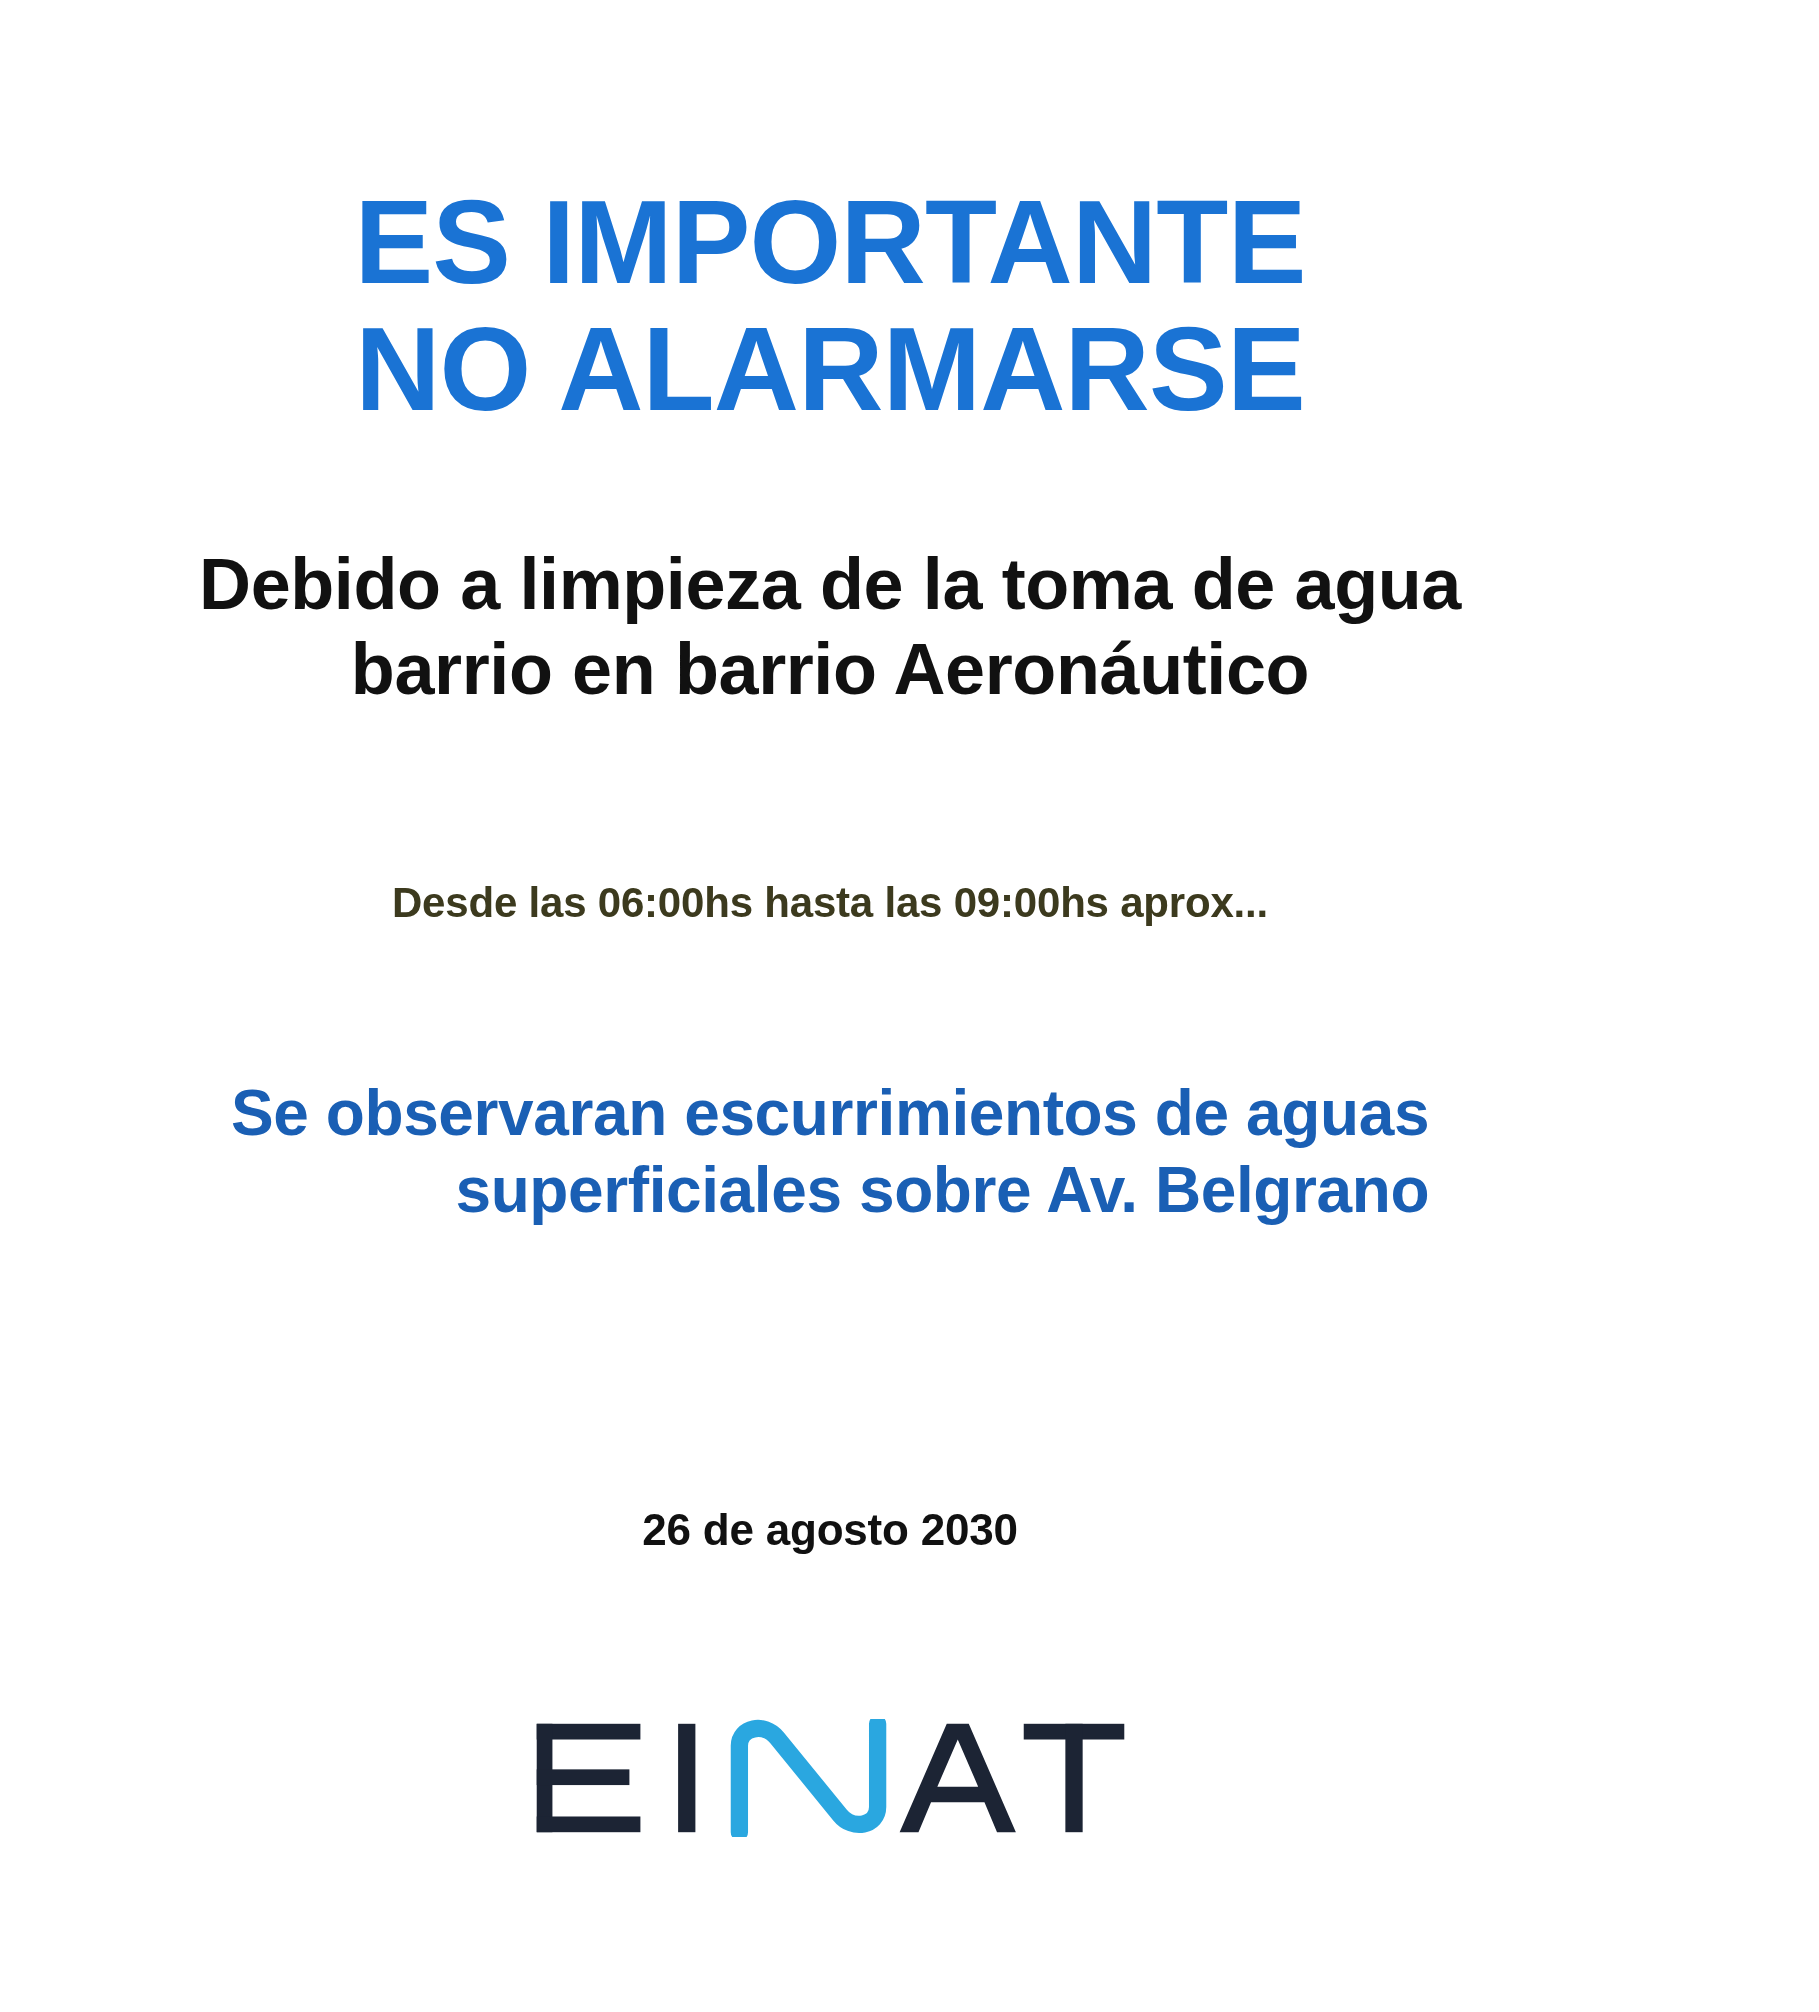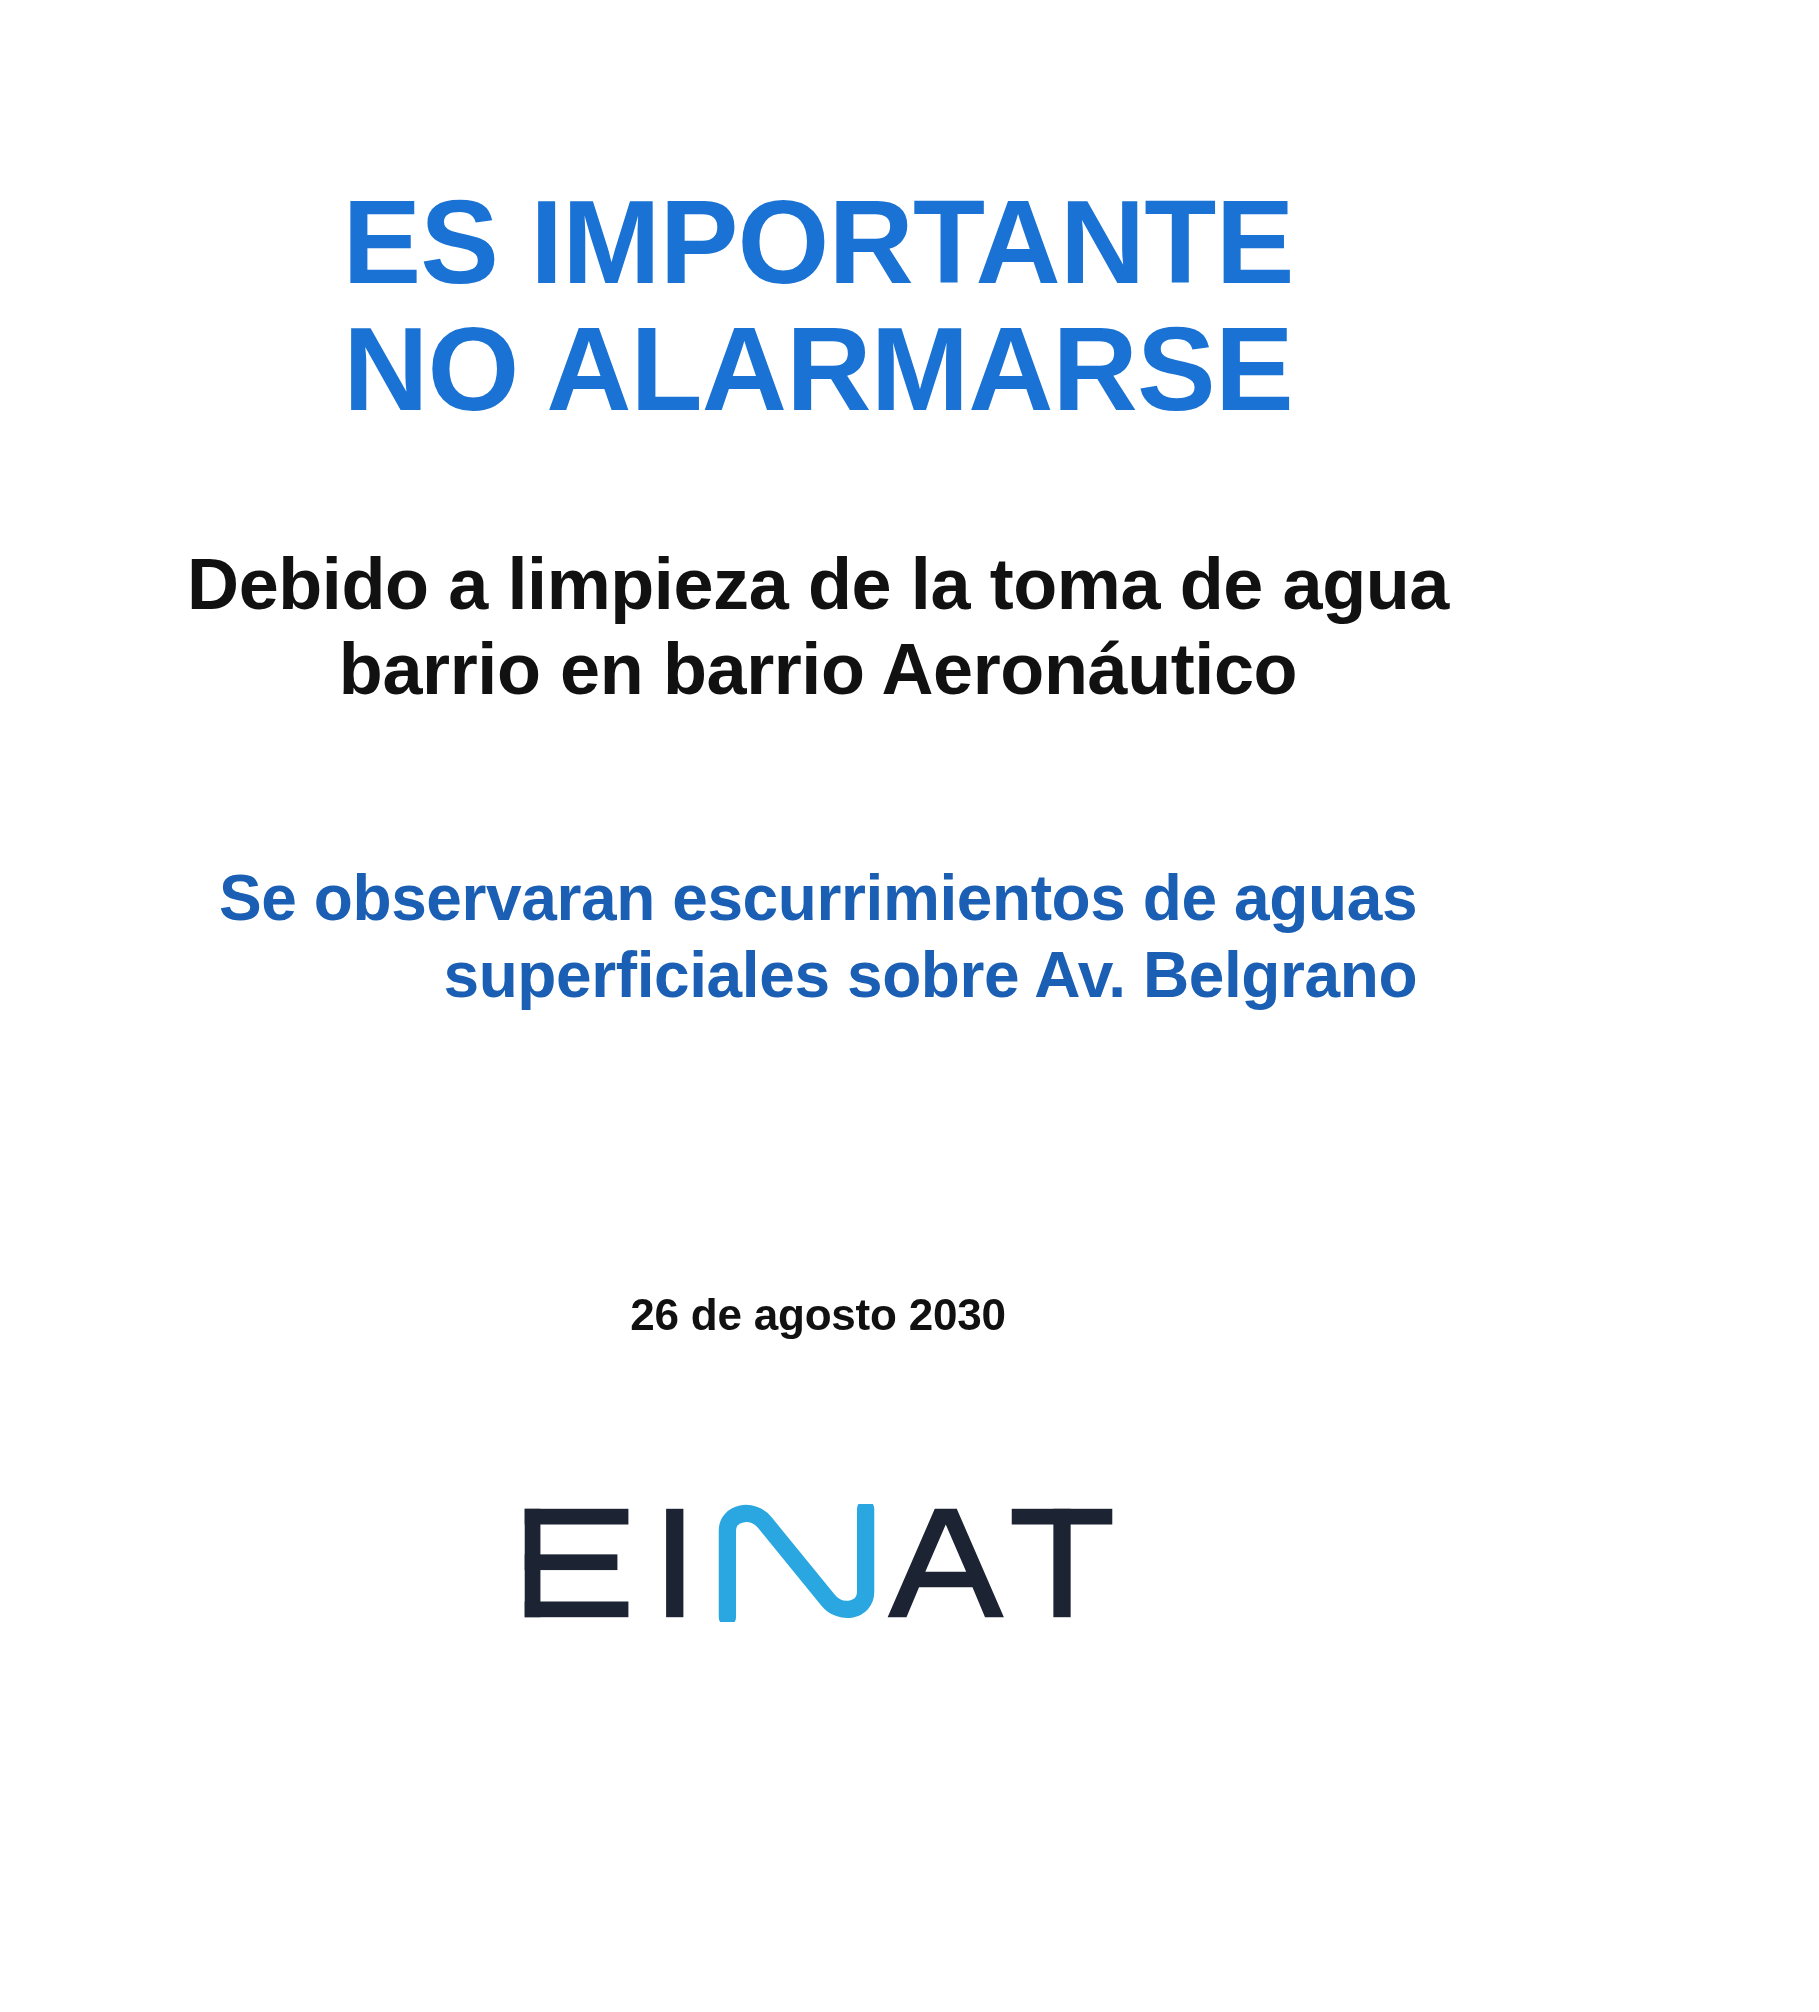--- a/index.html
+++ b/index.html
@@ -15,20 +15,21 @@
     overflow: hidden;
   }
   .poster {
     position: relative;
     width: 1636px;
     height: 2013px;
     background: #ffffff;
     display: flex;
     flex-direction: column;
     align-items: center;
+    padding-left: 12px;
   }
 
   .headline {
     margin-top: 179px;
     text-align: center;
     color: #1a73d4;
     font-size: 118px;
     font-weight: 800;
     line-height: 1.08;
     letter-spacing: -0.8px;
@@ -108,20 +109,21 @@
   <div class="headline">
     <span class="line">ES IMPORTANTE</span>
     <span class="line">NO ALARMARSE</span>
   </div>
 
   <div class="subhead">
     <span class="line">Debido a limpieza de la toma de agua</span>
     <span class="line">barrio en barrio Aeronáutico</span>
   </div>
 
+  <div class="timerange">Desde las 06:00hs hasta las 09:00hs aprox...</div>
 
   <div class="notice">
     <span class="line">Se observaran escurrimientos de aguas</span>
     <span class="line">superficiales sobre Av. Belgrano</span>
   </div>
 
   <div class="date">26 de agosto 2030</div>
 
   <div class="logo">
     <svg width="597" height="118" viewBox="0 0 760 150" xmlns="http://www.w3.org/2000/svg" aria-hidden="true">

